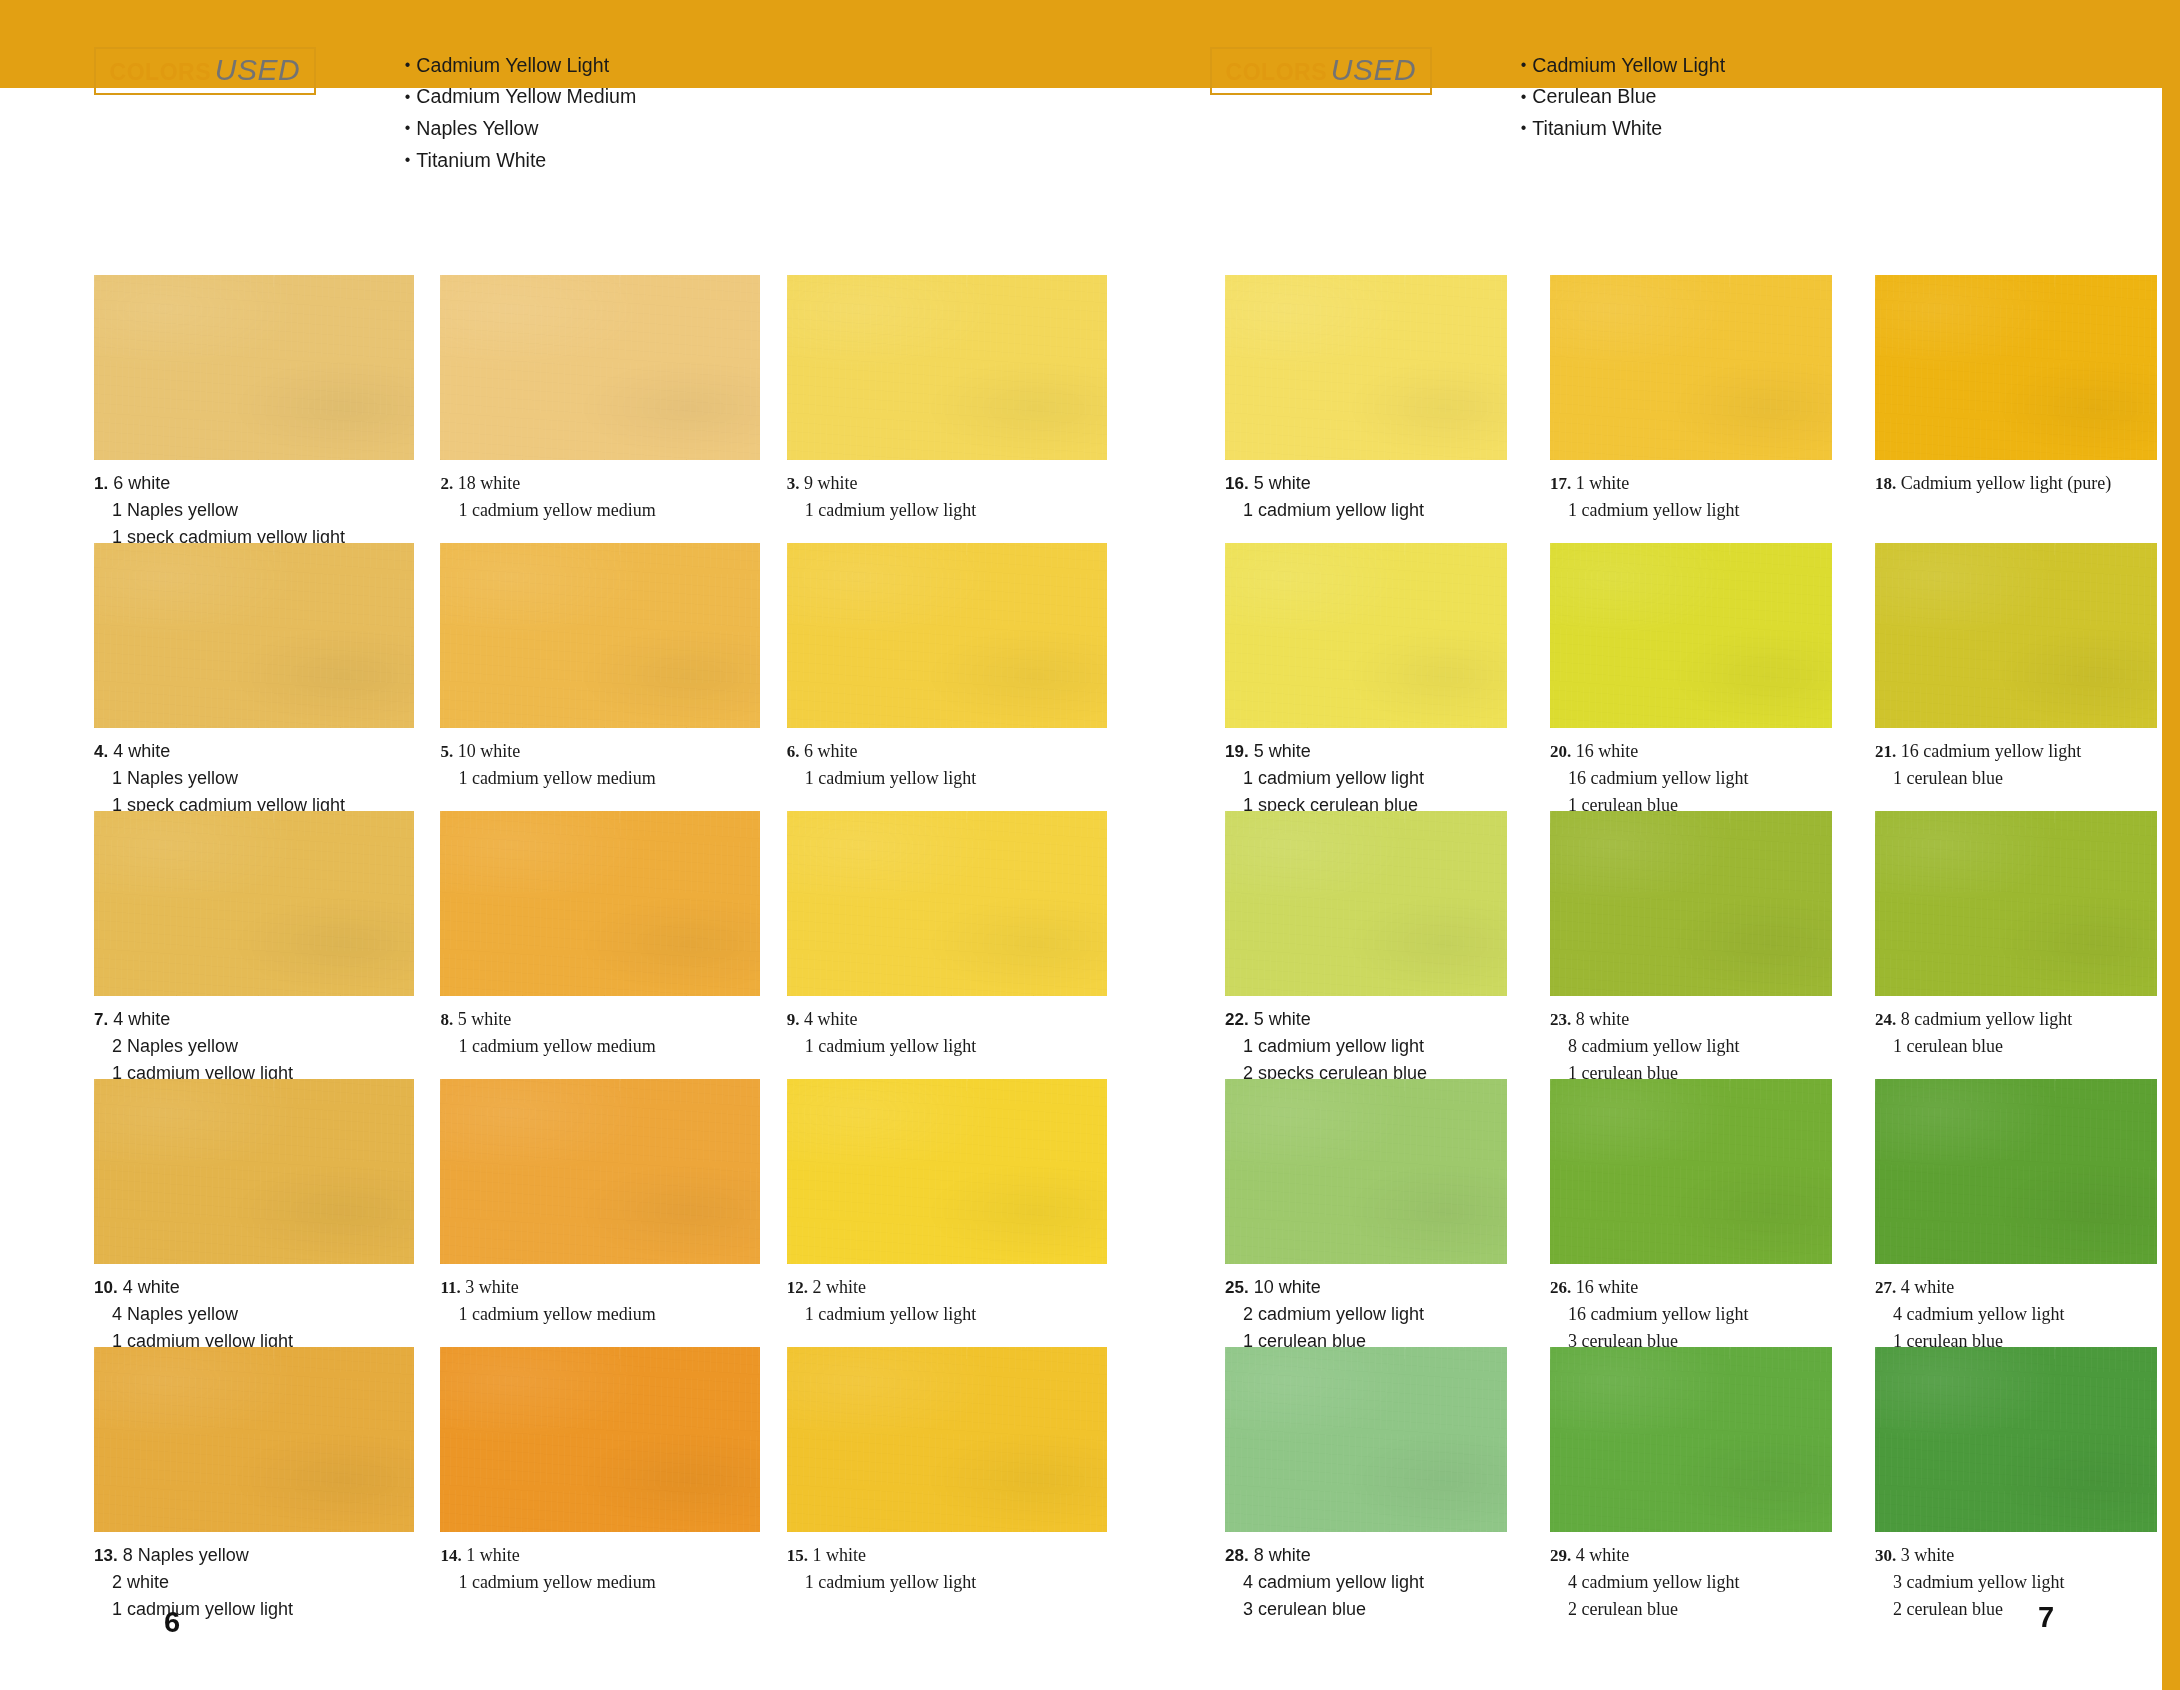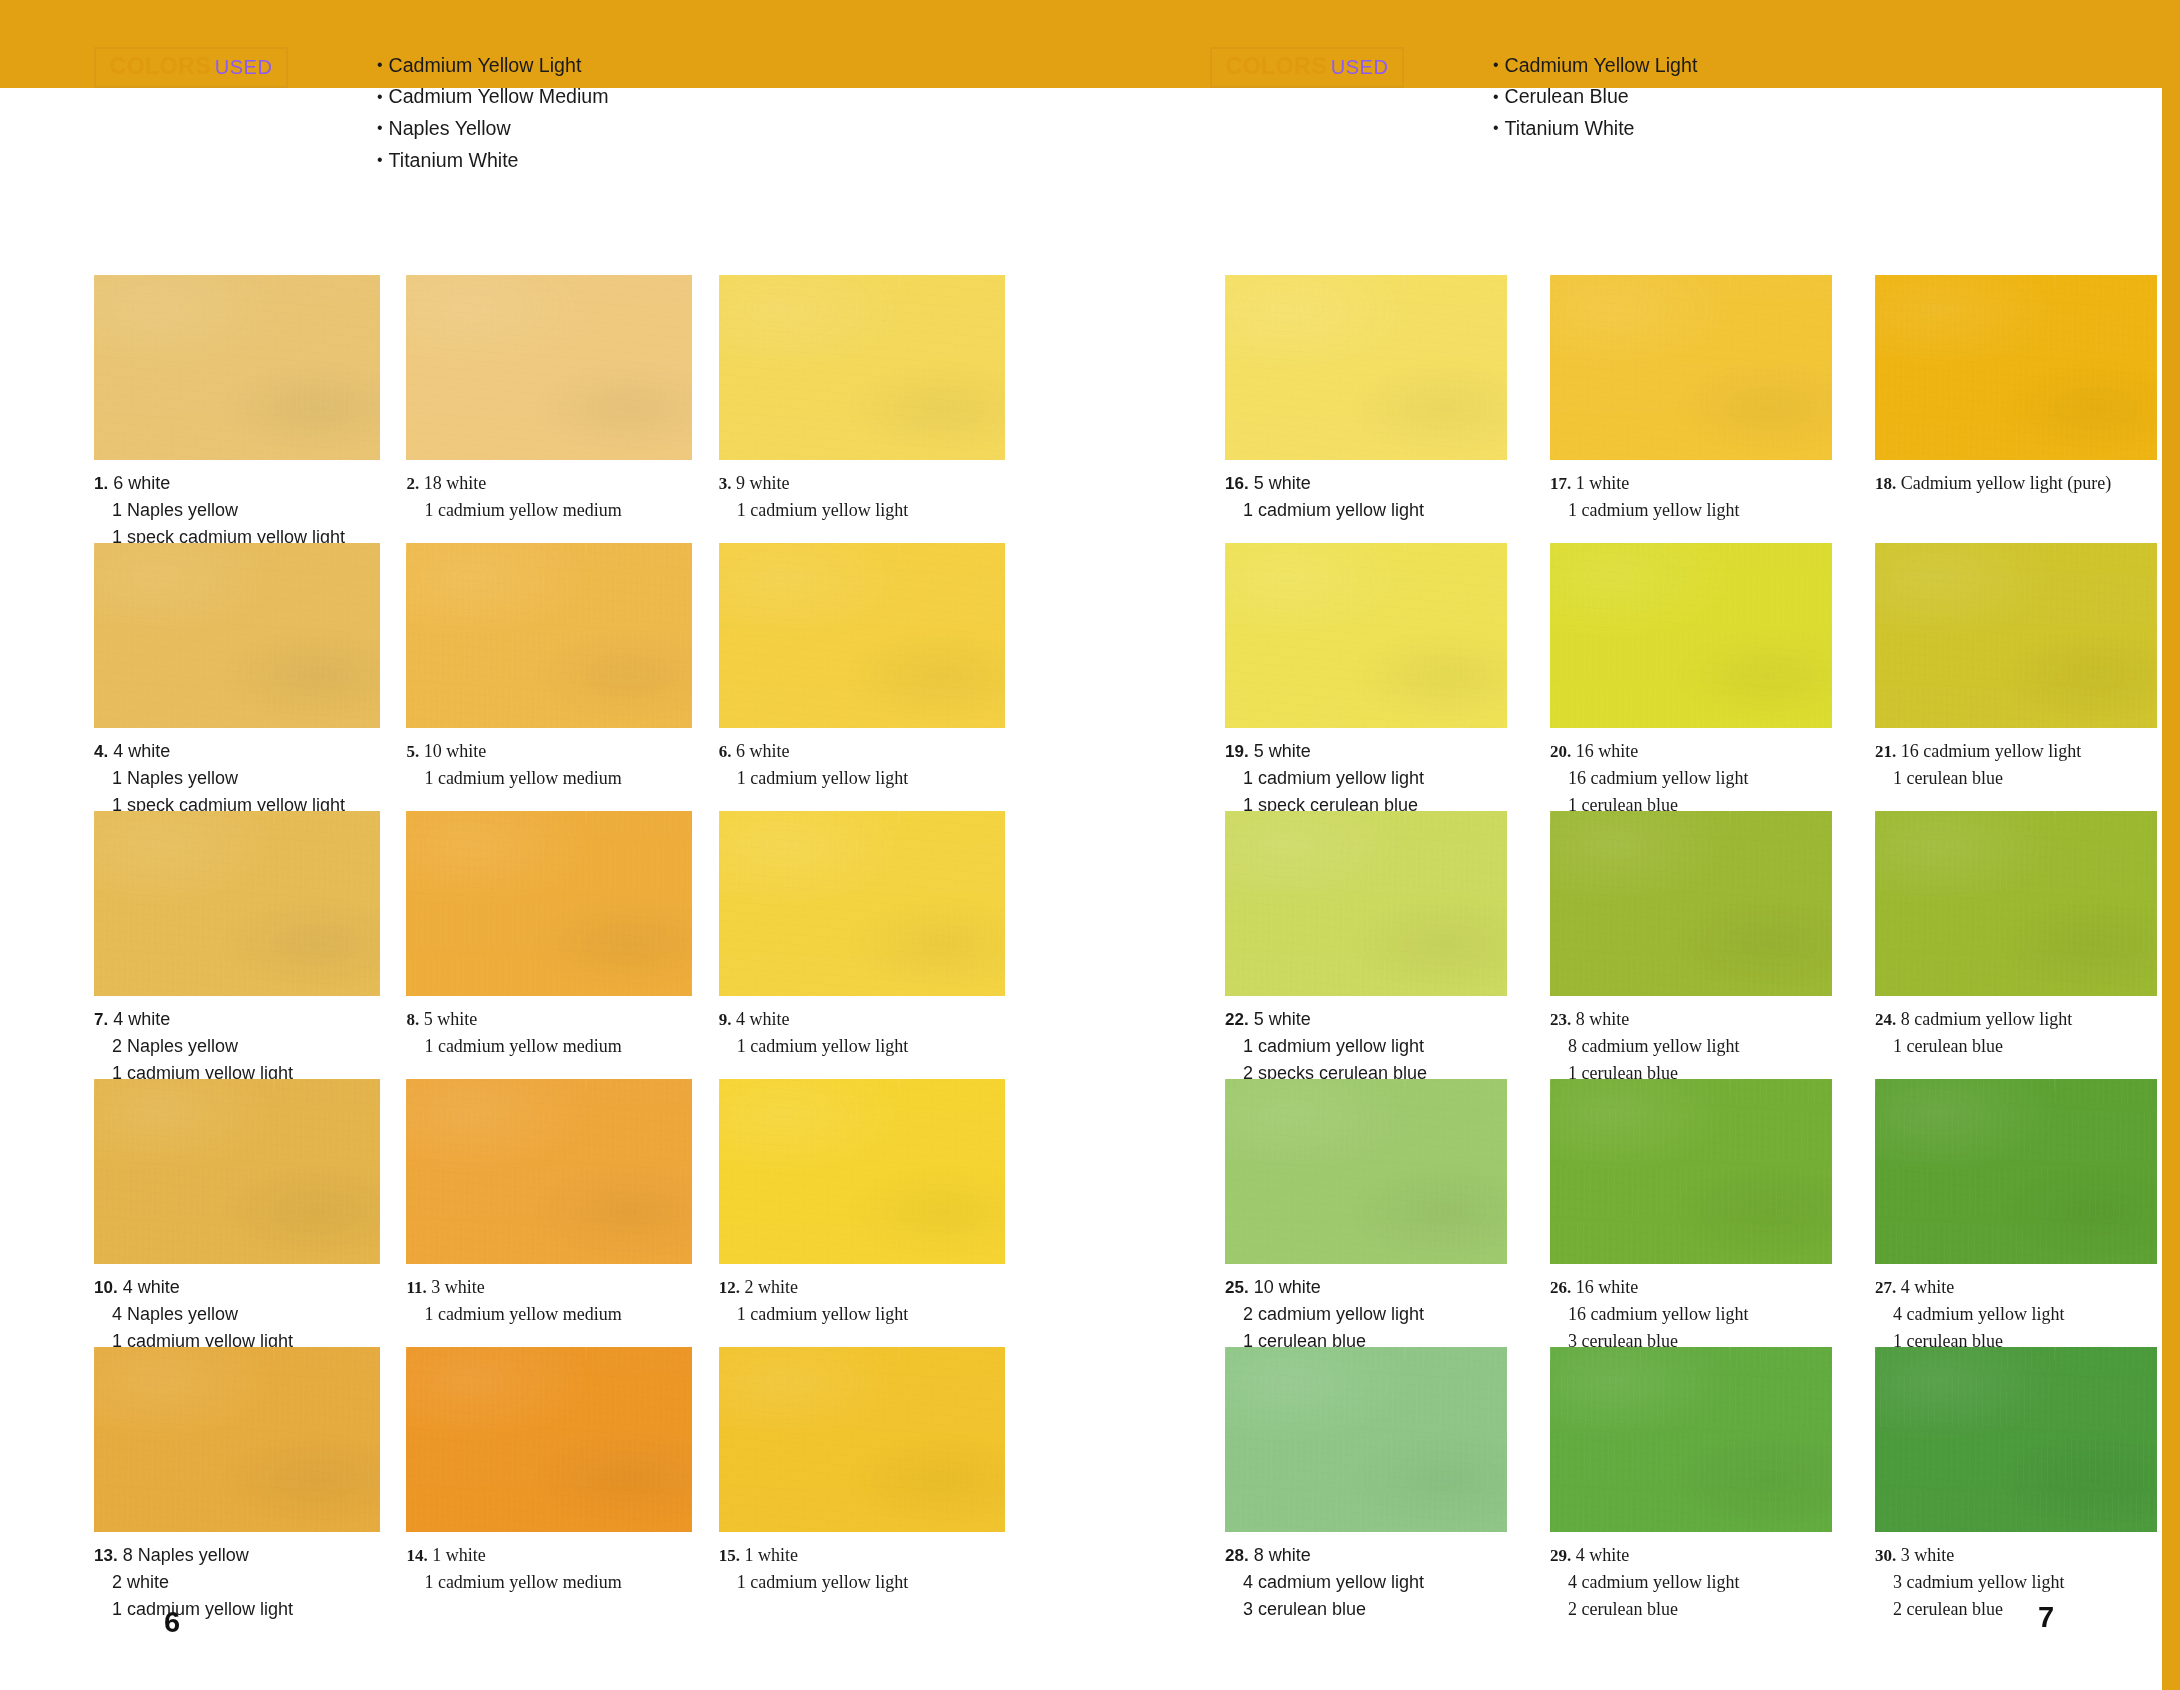--- a/index.html
+++ b/index.html
@@ -62,23 +62,24 @@
     box-sizing: border-box;
   }
   .cu-badge .cu-bold {
     font-weight: 700;
     font-size: 23px;
     letter-spacing: 0.5px;
     color: #e09a10;
   }
   .cu-badge .cu-light {
     font-weight: 400;
-    font-size: 20px;
+    font-size: 30px;
     letter-spacing: 0.5px;
-    color: #8b5cf6;
+    color: #737373;
+    font-style: italic;
   }
 
   .cu-cols {
     display: flex;
     margin-left: 89px;
     padding-top: 2.6px;
     flex-direction: column;
   }
   .cu-col {
     display: flex;
@@ -98,21 +99,21 @@
     position: absolute;
   }
   #grid-left  { left: 94px;  top: 275px; }
   #grid-right { left: 1225px; top: 275px; }
 
   .grid-row {
     display: flex;
     height: 268px;
   }
   .cell {
-    width: 286px;
+    width: 320px;
     position: relative;
   }
   .cell + .cell { margin-left: 26.4px; font-family: Liberation Serif, serif; }
   #grid-right .cell { width: 282px; }
   #grid-right .cell + .cell { margin-left: 43px; }
 
   .swatch {
     width: 100%;
     height: 185px;
     position: relative;

